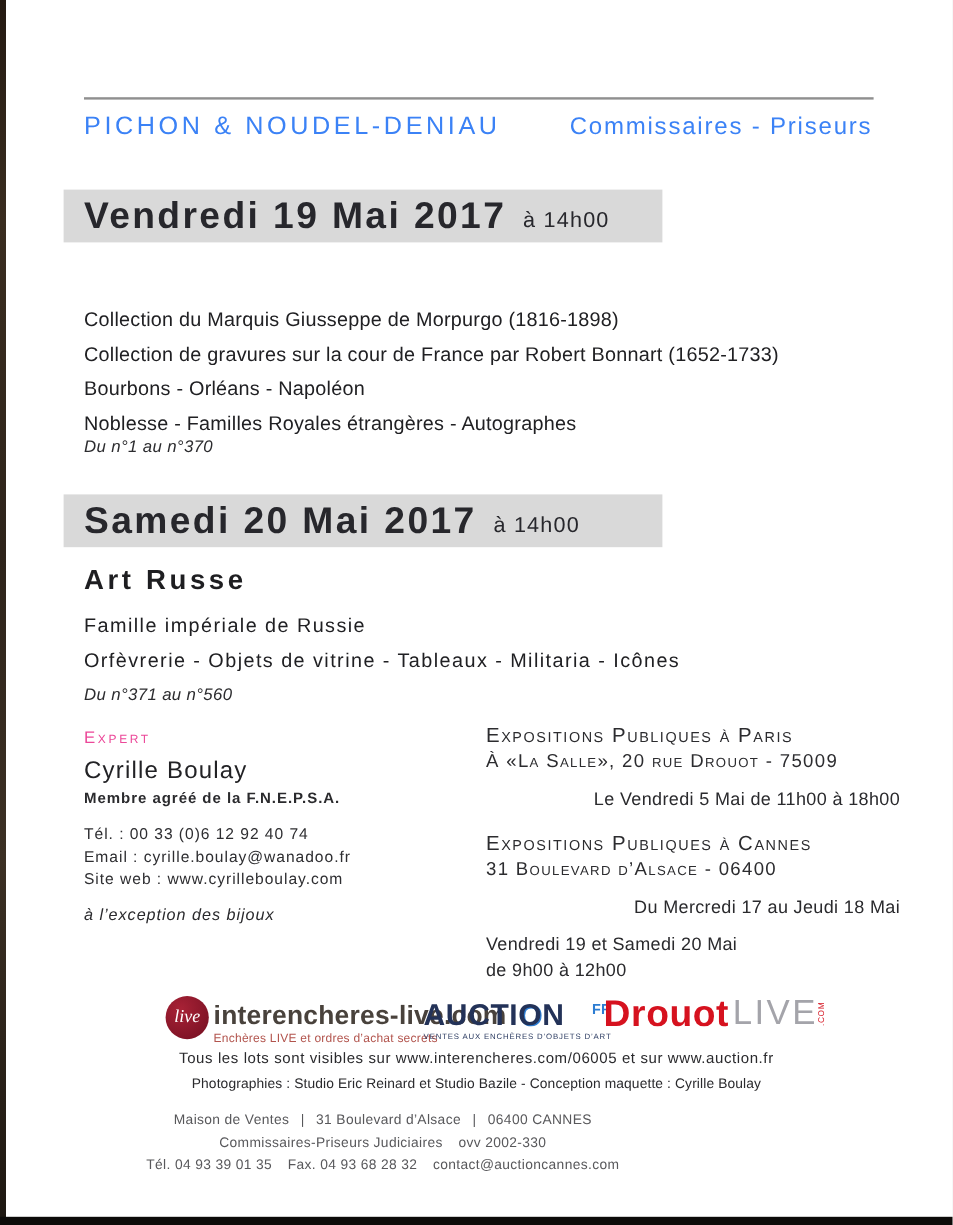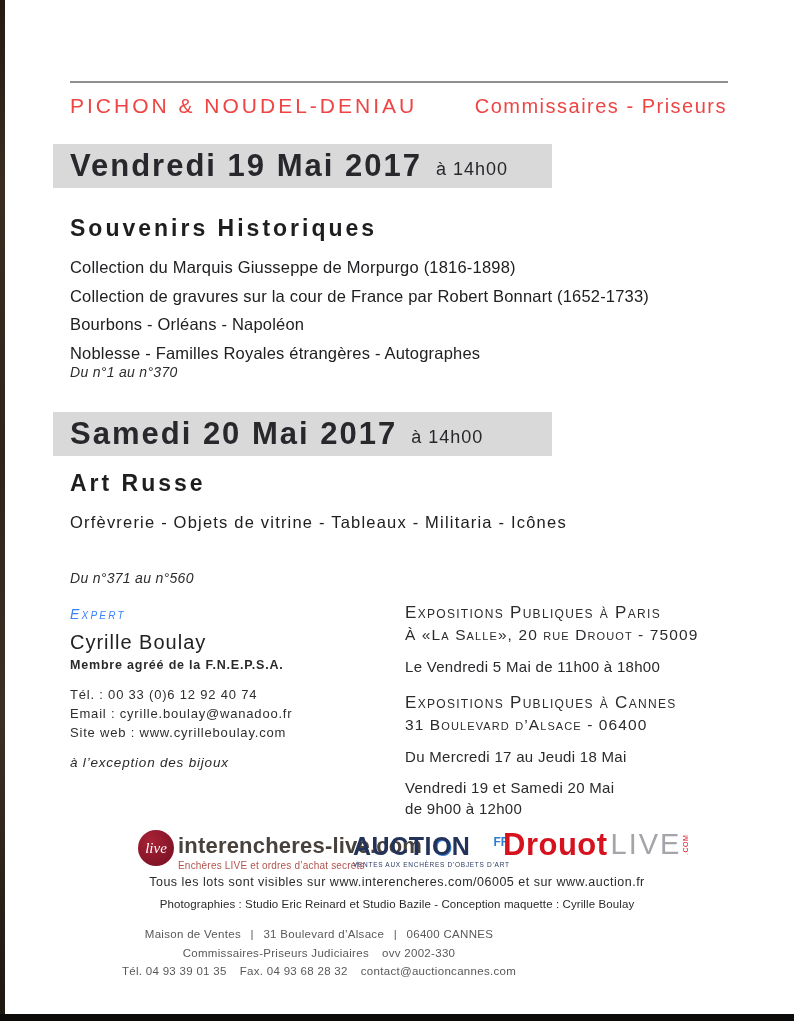--- a/index.html
+++ b/index.html
@@ -15,56 +15,56 @@
   .bottom-strip{
     position:absolute;left:0;bottom:0;width:794px;height:7px;background:#0d0b09;
   }
   .city{
     position:absolute;top:24px;right:66px;
     font-size:48px;font-weight:300;color:#2e2e31;letter-spacing:0.5px;line-height:1.1;
   }
   .rule{position:absolute;top:81px;left:70px;width:658px;height:2px;background:#8f8f8f;}
   .names-row{
     position:absolute;top:94px;left:70px;width:657px;
-    display:flex;justify-content:space-between;align-items:baseline;color:#ef4444;
+    display:flex;justify-content:space-between;align-items:baseline;color:#3b82f6;
   }
   .house{font-size:21px;letter-spacing:3px;}
   .house-sub{font-size:20px;letter-spacing:1.5px;}
   .banner{
     position:absolute;left:53px;width:499px;height:44px;background:#d9d9d9;
     display:flex;align-items:center;padding-left:17px;box-sizing:border-box;
   }
   .banner-date{font-size:31px;font-weight:700;color:#27272c;letter-spacing:2px;}
   .banner-time{font-size:18px;color:#27272c;letter-spacing:1px;margin-left:14px;padding-top:6px;}
-  .banner1{top:144px;}
+  .banner1{top:158px;}
   .banner2{top:412px;}
   .sale-title{
     position:absolute;left:70px;font-size:23px;font-weight:600;letter-spacing:3px;color:#1e1e21;
   }
   .t1{top:215px;}
   .t2{top:470px;}
   .sale-lines{position:absolute;left:70px;font-size:16.5px;color:#202023;}
   .l1{top:253px;line-height:28.5px;letter-spacing:0.2px;}
   .l2{top:508px;line-height:29px;letter-spacing:1.2px;}
   .lots-note{position:absolute;left:70px;font-size:14px;font-style:italic;color:#2c2c2f;letter-spacing:0.3px;}
   .n1{top:364px;}
   .n2{top:570px;}
   .col{position:absolute;}
   .expert-col{top:606px;left:70px;width:315px;}
   .expo-col{top:603px;left:405px;width:345px;}
   .sc{font-variant:small-caps;}
-  .expert-h{font-size:14px;letter-spacing:2.2px;color:#3b82f6;font-style:italic;}
+  .expert-h{font-size:14px;letter-spacing:2.2px;color:#ec4899;}
   .expert-name{font-size:20px;letter-spacing:1px;color:#222225;margin-top:9px;}
   .expert-member{font-size:12.5px;font-weight:600;letter-spacing:0.8px;color:#2a2a2d;margin-top:4px;}
   .expert-contact{margin-top:13px;font-size:13px;letter-spacing:0.8px;line-height:19px;color:#2e2e31;}
   .expert-note{margin-top:13px;font-size:13.5px;font-style:italic;letter-spacing:0.8px;color:#2a2a2d;}
   .expo-h{font-size:17px;letter-spacing:1.3px;color:#2c2c2f;}
   .expo-addr{font-size:15.5px;letter-spacing:1.1px;color:#2c2c2f;margin-top:3px;}
   .expo-line{font-size:15px;letter-spacing:0.3px;color:#2a2a2d;line-height:21px;}
-  .mt12{margin-top:12px;}
+  .mt12{margin-top:12px;text-align:right;}
   .mt16{margin-top:16px;}
   .mt10{margin-top:10px;}
   
   .logo-ie{position:absolute;top:830px;left:138px;display:flex;align-items:flex-start;}
   .ie-circle{
     width:36px;height:36px;border-radius:50%;
     background:radial-gradient(circle at 35% 30%,#a82236,#801326 75%);
     color:#fff;display:flex;align-items:center;justify-content:center;
     font-family:"Liberation Serif",serif;font-style:italic;font-size:15px;flex-shrink:0;
   }
@@ -95,35 +95,35 @@
   <div class="rule"></div>
   <div class="names-row">
     <span class="house">PICHON &amp; NOUDEL-DENIAU</span>
     <span class="house-sub">Commissaires - Priseurs</span>
   </div>
 
   <div class="banner banner1">
     <span class="banner-date">Vendredi 19 Mai 2017</span>
     <span class="banner-time">à 14h00</span>
   </div>
-  <div class="sale-title t1">Souvenirs Historiques</div>
   <div class="sale-lines l1">
     <div>Collection du Marquis Giusseppe de Morpurgo (1816-1898)</div>
     <div>Collection de gravures sur la cour de France par Robert Bonnart (1652-1733)</div>
     <div>Bourbons - Orléans - Napoléon</div>
     <div>Noblesse - Familles Royales étrangères - Autographes</div>
   </div>
   <div class="lots-note n1">Du n°1 au n°370</div>
 
   <div class="banner banner2">
     <span class="banner-date">Samedi 20 Mai 2017</span>
     <span class="banner-time">à 14h00</span>
   </div>
   <div class="sale-title t2">Art Russe</div>
   <div class="sale-lines l2">
+    <div>Famille impériale de Russie</div>
     <div>Orfèvrerie - Objets de vitrine - Tableaux - Militaria - Icônes</div>
   </div>
   <div class="lots-note n2">Du n°371 au n°560</div>
 
   <div class="col expert-col">
     <div class="expert-h sc">Expert</div>
     <div class="expert-name">Cyrille Boulay</div>
     <div class="expert-member">Membre agréé de la F.N.E.P.S.A.</div>
     <div class="expert-contact">
       <div>Tél. : 00 33 (0)6 12 92 40 74</div>

